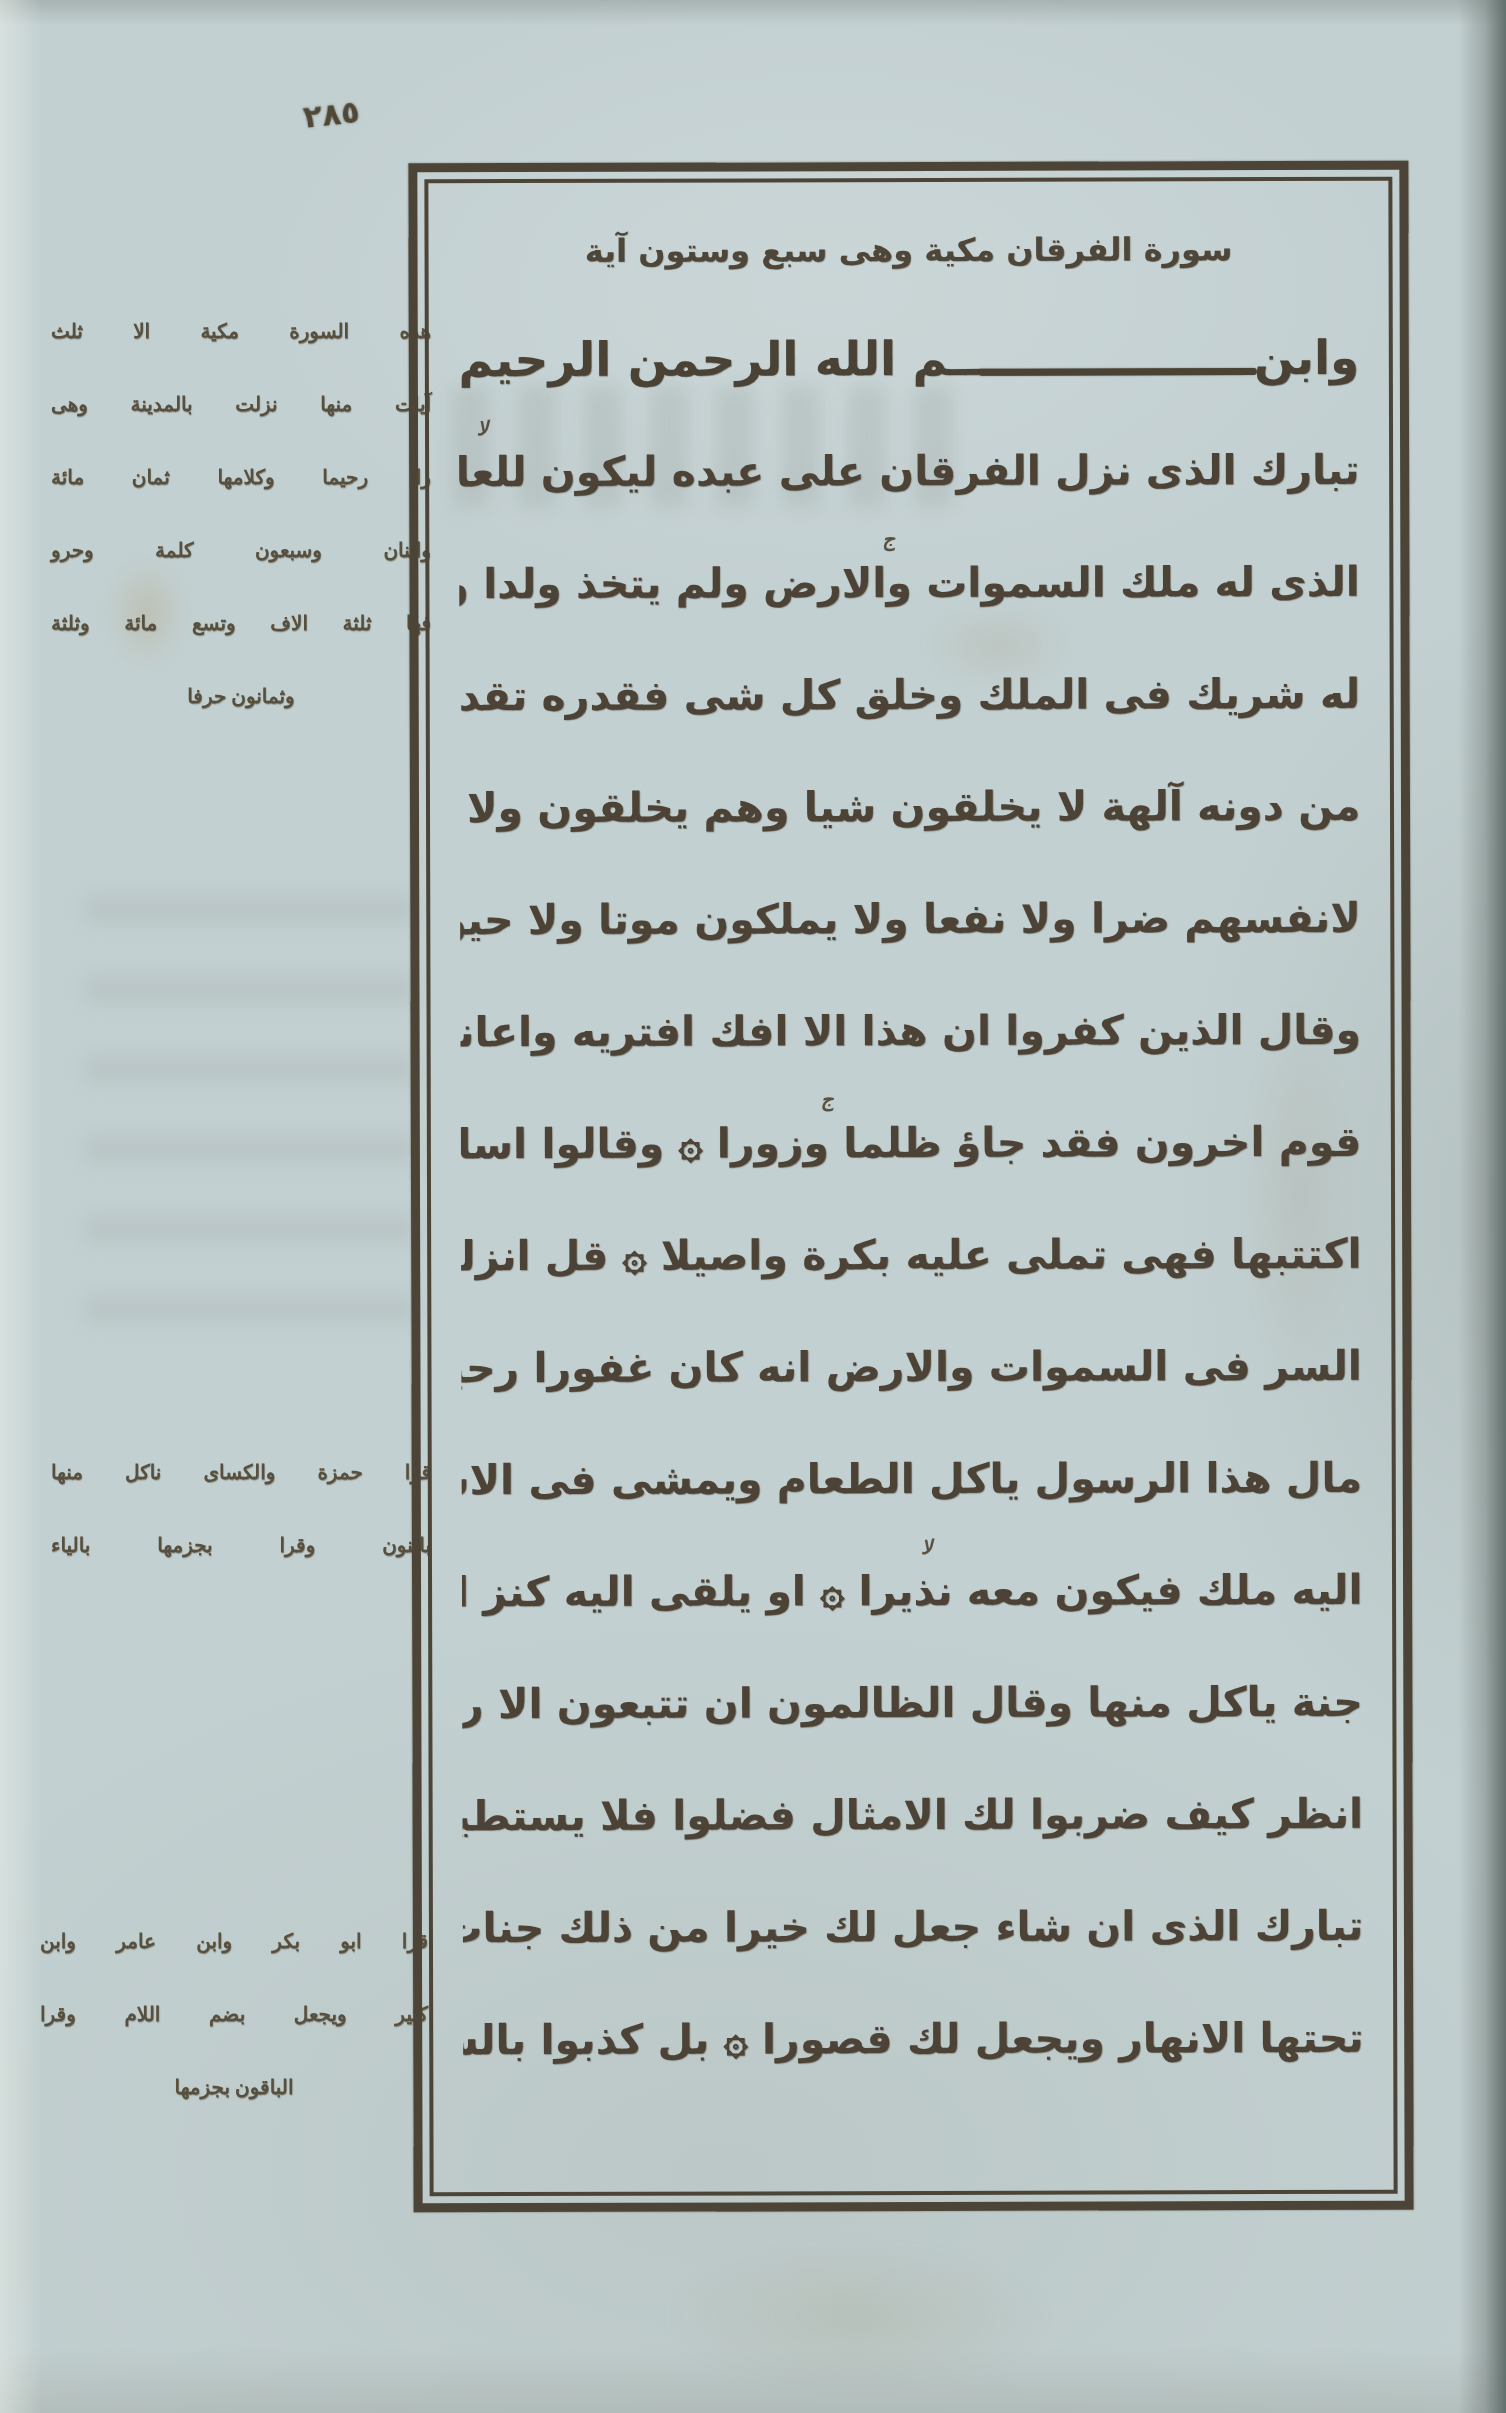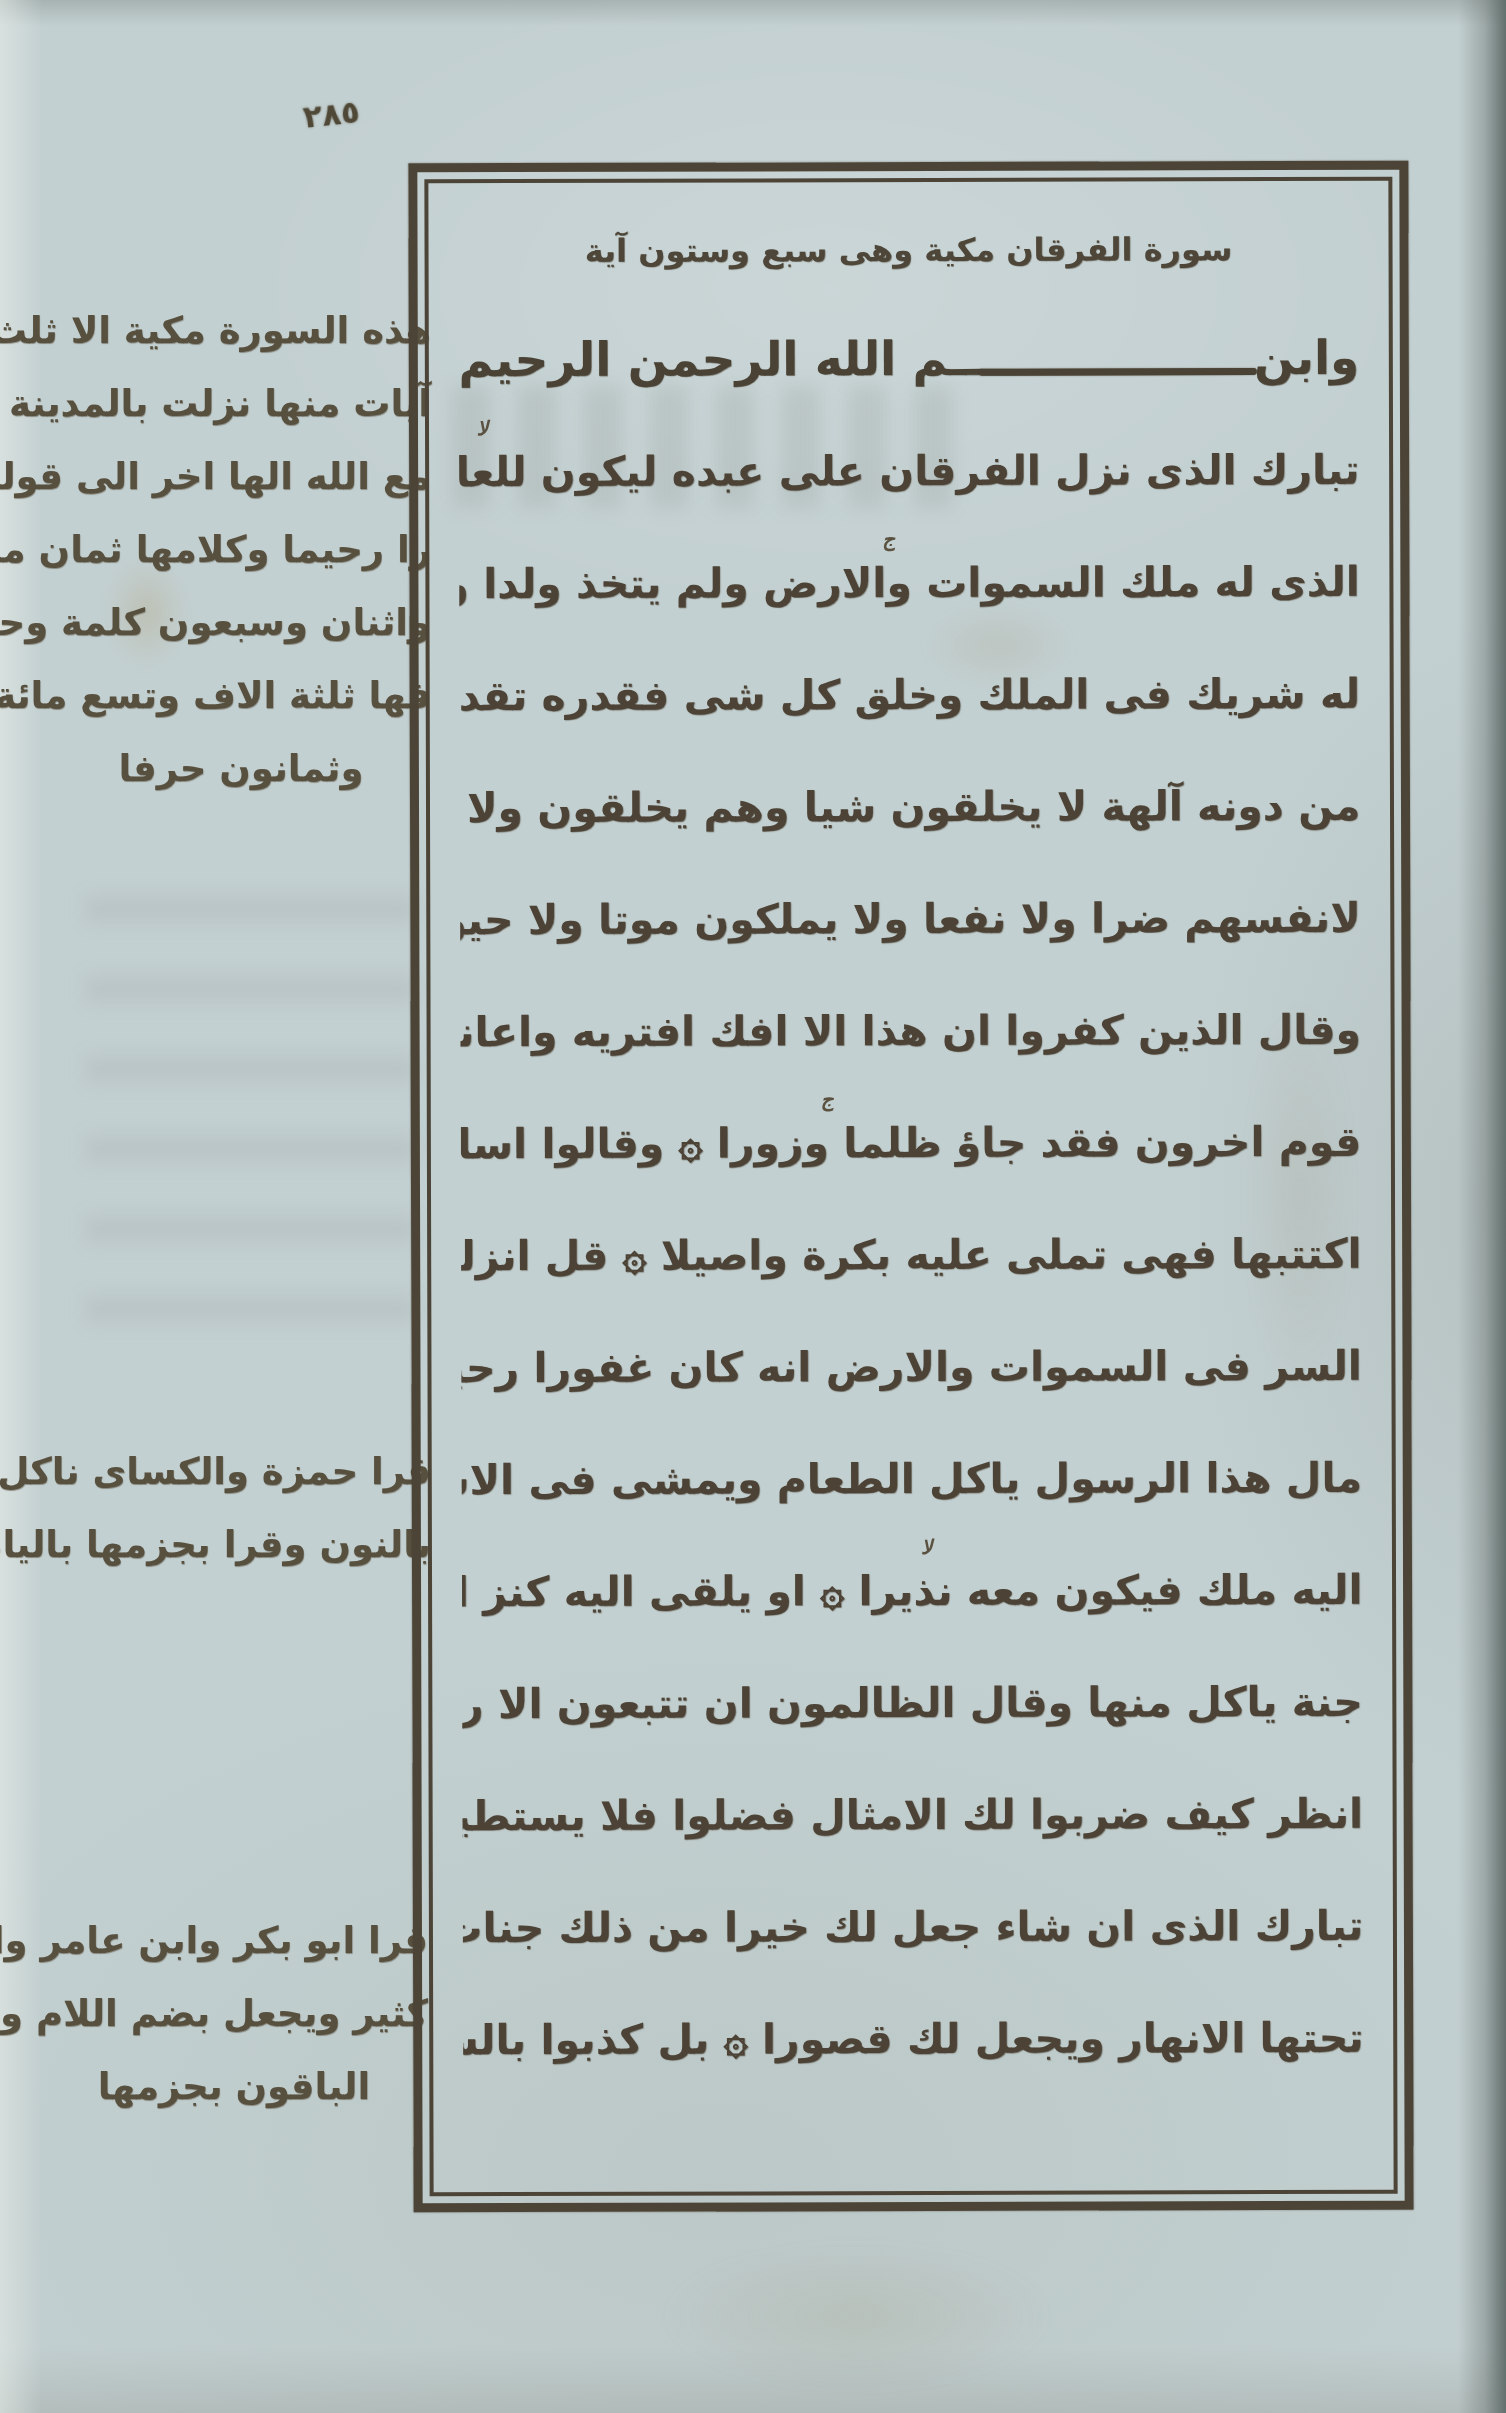--- a/index.html
+++ b/index.html
@@ -53,23 +53,23 @@
   .qline{position:relative;height:112px;display:flex;align-items:center;overflow:hidden;}
   .qline>span{display:block;width:100%;direction:rtl;text-align:justify;text-align-last:justify;
     font-size:41px;font-weight:700;color:#4c4336;white-space:nowrap;
     text-shadow:0.7px 0.7px 1.1px rgba(70,60,45,0.55);}
   .pm{position:absolute;top:1.9px;font-size:20px;font-weight:700;color:#5a5140;line-height:1;text-align:right;}
   .pm1{left:2%;} .pm2{left:47%;} .pm3{left:40%;} .pm4{left:51%;}
 
   
   .mnote{position:absolute;color:#58503f;}
   .mnote .mline{height:73px;display:flex;align-items:center;}
-  .mnote .mline>span{display:block;width:100%;direction:rtl;font-size:37px;font-weight:700;
+  .mnote .mline>span{display:block;width:100%;direction:rtl;font-size:20px;font-weight:700;
     text-align:justify;text-align-last:justify;white-space:nowrap;
-    text-shadow:0.5px 0.5px 0.9px rgba(80,70,52,0.5);}
+    text-shadow:0.5px 0.5px 0.9px rgba(80,70,52,0.5);font-family:Liberation Serif, serif;}
   .mnote .mline.last>span{text-align-last:center;}
   .note1{left:51px;top:294px;width:380px;}
   .note2{left:51px;top:1435px;width:380px;}
   .note3{left:40px;top:1904px;width:388px;}
 </style>
 </head>
 <body>
 
 <div class="page">
 
@@ -81,23 +81,20 @@
   <div class="stain s4"></div>
 
   <div class="page-number">٢٨٥</div>
 
   <div class="mnote note1">
     <div class="mline">
         <span>هذه السورة مكية الا ثلث</span>
       </div>
     <div class="mline">
         <span>آيات منها نزلت بالمدينة وهى</span>
-      </div>
-    <div class="mline">
-        <span>مع الله الها اخر الى قوله غفو</span>
       </div>
     <div class="mline">
         <span>را رحيما وكلامها ثمان مائة</span>
       </div>
     <div class="mline">
         <span>واثنان وسبعون كلمة وحرو</span>
       </div>
     <div class="mline">
         <span>فها ثلثة الاف وتسع مائة وثلثة</span>
       </div>

